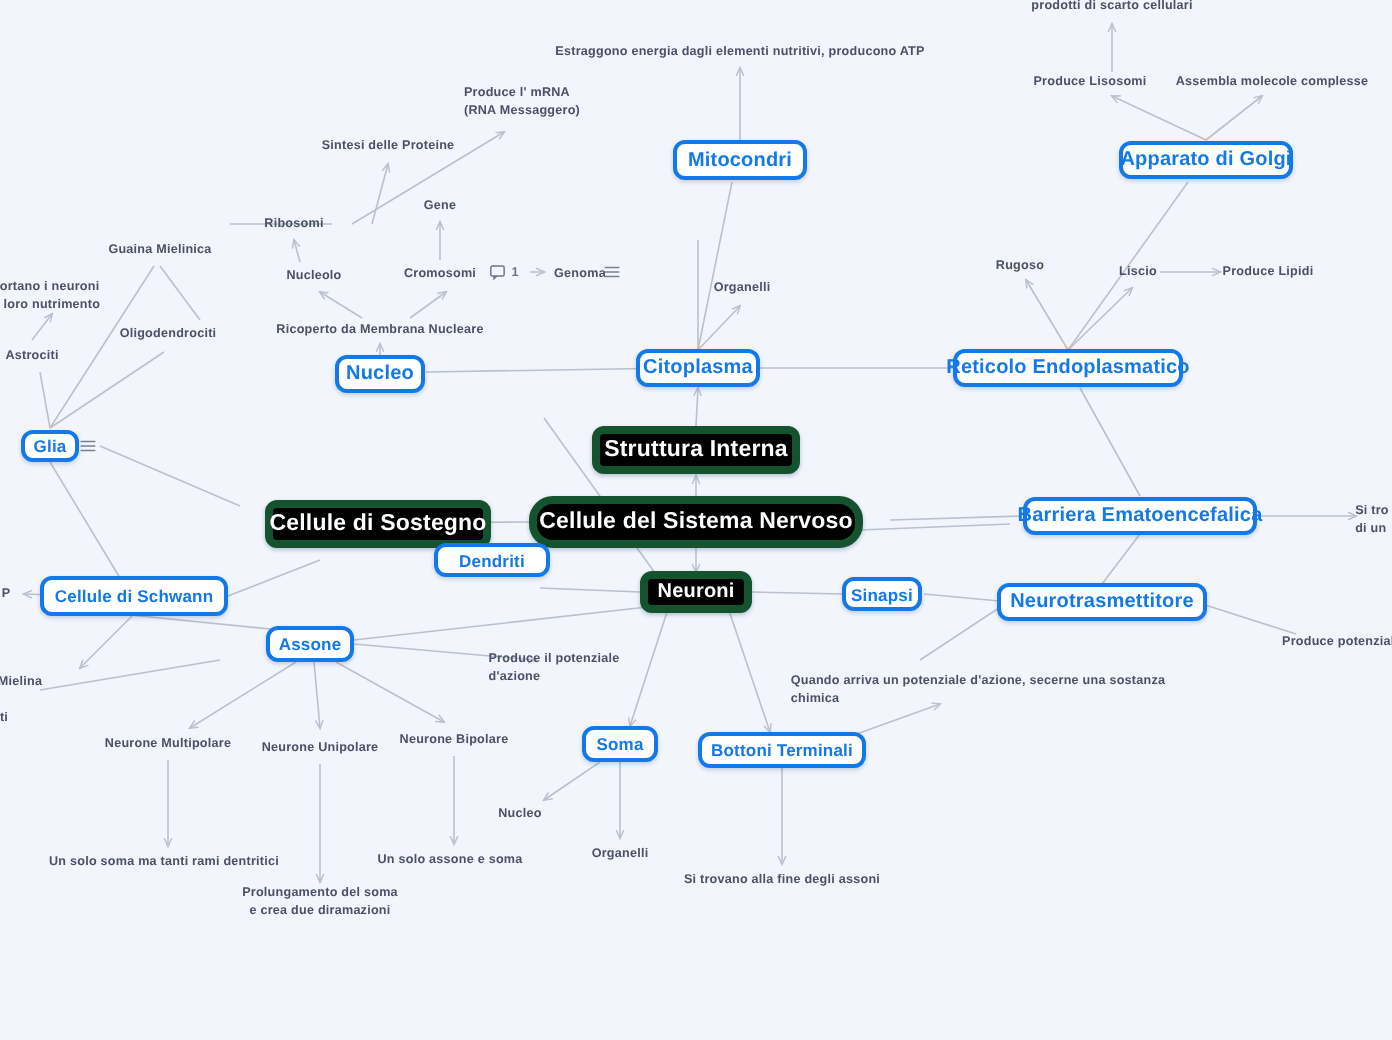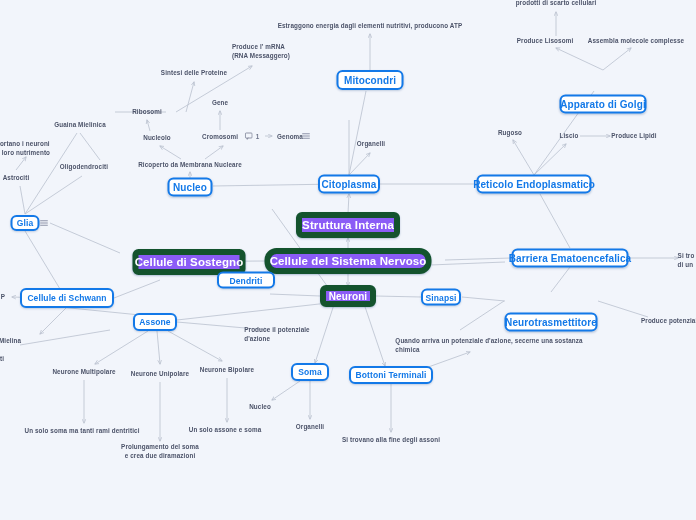--- a/index.html
+++ b/index.html
@@ -32,22 +32,22 @@
     white-space: nowrap;
     border-radius: 6px;
     font-weight: bold;
     letter-spacing: 0.1px;
     display: flex;
     align-items: center;
     justify-content: center;
   }
   
   .node.filled {
-    background: #8b5cf6;
-    border: 6px solid #14532d;
+    background: #000000;
+    border: 4px solid #14532d;
     color: #ffffff;
     box-shadow: 0 1px 2px rgba(25,70,130,0.30);
   }
   
   .node.outlined {
     background: #ffffff;
     border: 2px solid #1379e8;
     color: #1379e8;
     box-shadow: 0 1px 2px rgba(25,70,130,0.22);
   }
@@ -165,23 +165,23 @@
 
   <div id="node-layer">
       <div class="node filled lvl1" style="left: 348px; top: 261px; width: 167px; height: 26px; border-radius: 12px;">Cellule del Sistema Nervoso</div>
       <div class="node filled lvl1" style="left: 348px; top: 225px; width: 104px; height: 24px;">Struttura Interna</div>
       <div class="node filled lvl1" style="left: 189px; top: 262px; width: 113px; height: 24px;">Cellule di Sostegno</div>
       <div class="node filled lvl2" style="left: 348px; top: 296px; width: 56px; height: 21px;">Neuroni</div>
       <div class="node outlined lvl2" style="left: 370px; top: 80px; width: 67px; height: 20px;">Mitocondri</div>
       <div class="node outlined lvl2" style="left: 190px; top: 187px; width: 45px; height: 19px;">Nucleo</div>
       <div class="node outlined lvl2" style="left: 349px; top: 184px; width: 62px; height: 19px;">Citoplasma</div>
       <div class="node outlined lvl2" style="left: 534px; top: 184px; width: 115px; height: 19px;">Reticolo Endoplasmatico</div>
-      <div class="node outlined lvl2" style="left: 603px; top: 80px; width: 87px; height: 19px; margin-top: 24px;">Apparato di Golgi</div>
+      <div class="node outlined lvl2" style="left: 603px; top: 80px; width: 87px; height: 19px;">Apparato di Golgi</div>
       <div class="node outlined lvl2" style="left: 570px; top: 258px; width: 117px; height: 19px;">Barriera Ematoencefalica</div>
-      <div class="node outlined lvl2" style="left: 551px; top: 301px; width: 93px; height: 19px; margin-top: 21px;">Neurotrasmettitore</div>
+      <div class="node outlined lvl2" style="left: 551px; top: 301px; width: 105px; height: 19px;">Neurotrasmettitore</div>
       <div class="node outlined lvl3" style="left: 441px; top: 297px; width: 40px; height: 17px;">Sinapsi</div>
       <div class="node outlined lvl3" style="left: 246px; top: 280px; width: 58px; height: 17px;">Dendriti</div>
       <div class="node outlined lvl3" style="left: 155px; top: 322px; width: 44px; height: 18px;">Assone</div>
       <div class="node outlined lvl3" style="left: 310px; top: 372px; width: 38px; height: 18px;">Soma</div>
       <div class="node outlined lvl3" style="left: 391px; top: 375px; width: 84px; height: 18px;">Bottoni Terminali</div>
       <div class="node outlined lvl3" style="left: 67px; top: 298px; width: 94px; height: 20px;">Cellule di Schwann</div>
       <div class="node outlined lvl3" style="left: 25px; top: 223px; width: 29px; height: 16px;">Glia</div>
     </div>
   <div id="leaf-layer">
       <div class="leaf" style="left: 370px; top: 26px;">Estraggono energia dagli elementi nutritivi, producono ATP</div>

